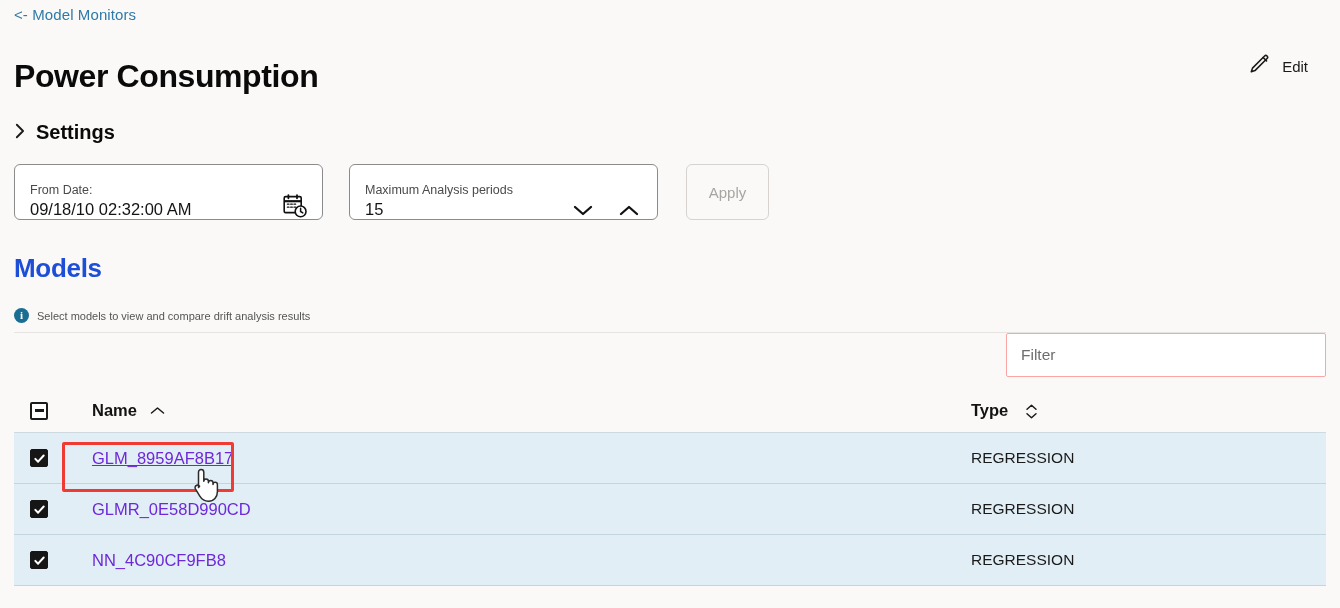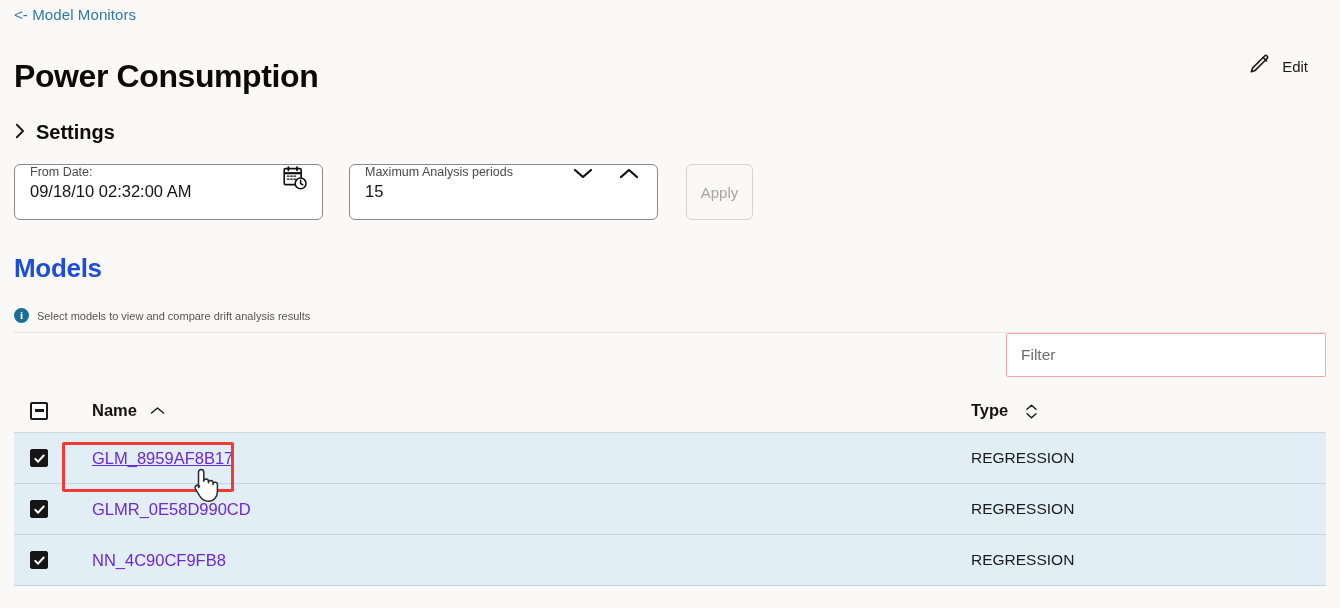--- a/index.html
+++ b/index.html
@@ -84,21 +84,21 @@
     gap: 26px;
   }
 
   .field {
     position: relative;
     background: #fff;
     border: 1px solid #8b8b8b;
     border-radius: 6px;
     height: 56px;
     display: flex;
-    align-items: flex-start;
+    align-items: flex-end;
     padding: 0 14px 0 15px;
   }
   .field-date { width: 309px; }
   .field-periods { width: 309px; padding-right: 8px; }
 
   .field-texts {
     display: flex;
     flex-direction: column;
     justify-content: center;
     flex: 1;
@@ -136,21 +136,21 @@
     border: none;
     padding: 2px;
     cursor: pointer;
     display: flex;
     align-items: center;
     justify-content: center;
   }
 
   .apply-btn {
     margin-left: 2px;
-    width: 67px;
+    width: 83px;
     height: 56px;
     border: 1px solid #d6d3d0;
     border-radius: 6px;
     background: #faf9f7;
     color: #a8a5a2;
     font-size: 15px;
     font-family: inherit;
     cursor: default;
   }
 

